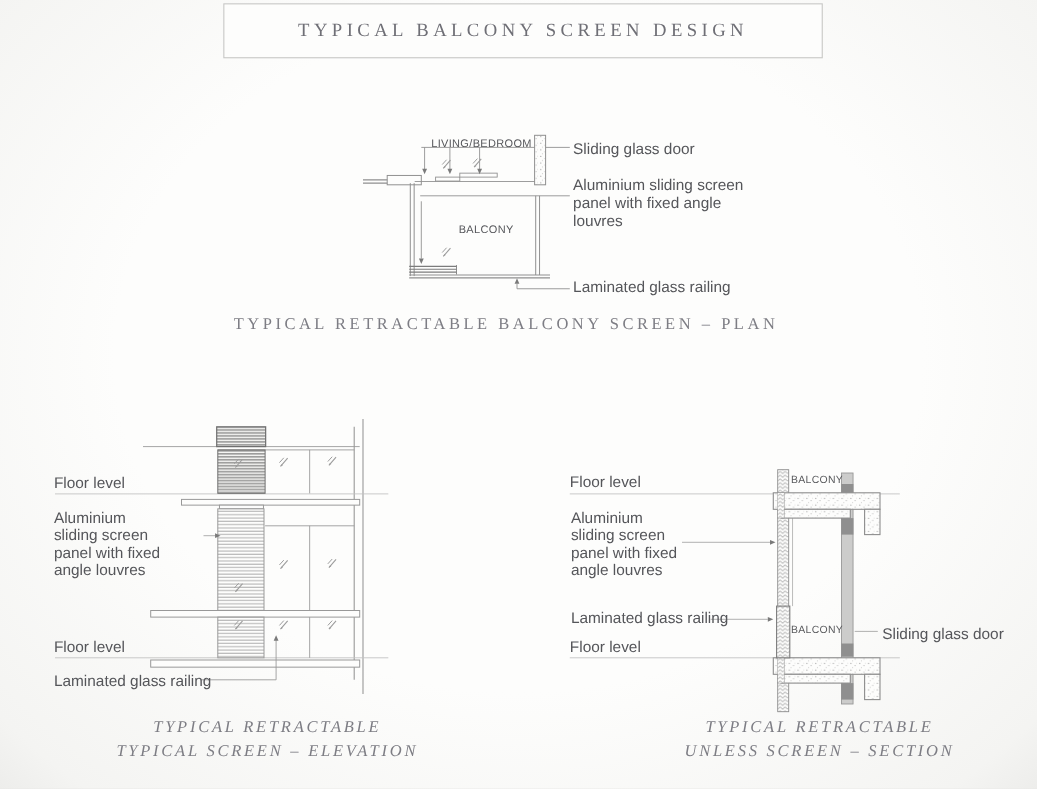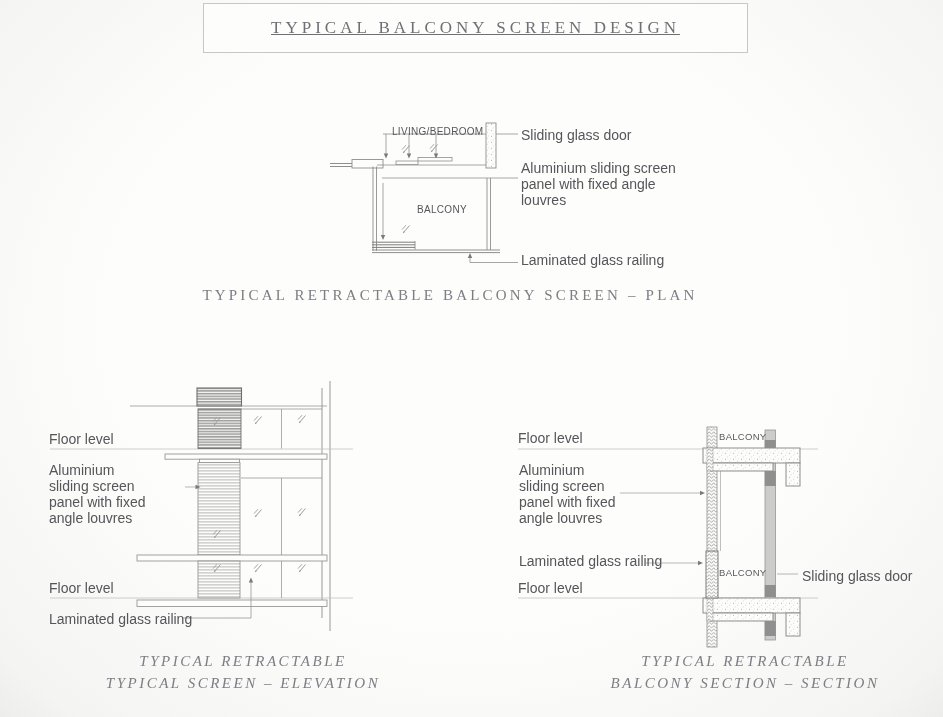--- a/index.html
+++ b/index.html
@@ -8,21 +8,21 @@
     background:radial-gradient(ellipse at 50% 45%, #fdfdfc 55%, #f4f4f2 92%, #ededeb 100%);
     font-family:"Liberation Sans", sans-serif;
   }
   .title-box{
     position:absolute;left:203px;top:3px;width:543px;height:48px;
     border:1px solid #c7c7c5;background:#fdfdfc;
     display:flex;align-items:center;justify-content:center;
   }
   .title-text{
     font-family:"Liberation Serif", serif;font-size:17px;color:#6f6f76;
-    letter-spacing:4px;white-space:nowrap;text-decoration:underline;
+    letter-spacing:4px;white-space:nowrap;
   }
   svg.draw{position:absolute;}
   .lbl{
     position:absolute;font-size:14px;line-height:16px;color:#55565a;white-space:nowrap;
   }
   .lbl.wrap{white-space:normal;}
   .tinylbl{
     position:absolute;font-size:9.5px;letter-spacing:0.3px;color:#5a5b5e;white-space:nowrap;
   }
   .cap{
@@ -113,21 +113,21 @@
     <use href="#gmark" x="100" y="39"></use>
     <use href="#gmark" x="72" y="120"></use>
   </svg>
 
   <div class="lbl" style="left:392px;top:124px;font-size:10px;letter-spacing:0.3px">LIVING/BEDROOM</div>
   <div class="lbl" style="left:417px;top:202px;font-size:10px;letter-spacing:0.3px">BALCONY</div>
   <div class="lbl" style="left:521px;top:127px">Sliding glass door</div>
   <div class="lbl wrap" style="left:521px;top:160px;width:170px">Aluminium sliding screen panel with fixed angle louvres</div>
   <div class="lbl" style="left:521px;top:252px">Laminated glass railing</div>
 
-  <div class="cap" style="left:150px;top:284px;width:600px">TYPICAL RETRACTABLE BALCONY SCREEN – PLAN</div>
+  <div class="cap" style="left:160px;top:284px;width:600px">TYPICAL RETRACTABLE BALCONY SCREEN – PLAN</div>
 
   <svg class="draw" style="left:40px;top:374px" width="315" height="292" viewBox="0 0 315 292">
     <g stroke="#989898" stroke-width="0.9" fill="none">
 
       <path d="M282,14 V244 M290,7 V257" stroke-width="1"></path>
 
       <path d="M90,32 H287 M158,35 H282" stroke-width="0.8"></path>
 
       <path d="M10,75 H313" stroke="#c2c2c2" stroke-width="0.8"></path>
       <path d="M10,224 H313" stroke="#c2c2c2" stroke-width="0.8"></path>
@@ -229,16 +229,16 @@
   <div class="lbl" style="left:518px;top:430px">Floor level</div>
   <div class="lbl wrap" style="left:519px;top:462px;width:108px">Aluminium sliding screen panel with fixed angle louvres</div>
   <div class="lbl" style="left:519px;top:553px">Laminated glass railing</div>
   <div class="lbl" style="left:518px;top:580px">Floor level</div>
   <div class="tinylbl" style="left:719px;top:431px">BALCONY</div>
   <div class="tinylbl" style="left:719px;top:567px">BALCONY</div>
   <div class="lbl" style="left:802px;top:568px">Sliding glass door</div>
 
   <div class="cap" style="left:585px;top:650px;width:320px;letter-spacing:2.5px">
     <span class="cl">TYPICAL RETRACTABLE</span>
-    <span class="cl">BALCONY SECTION – SECTION</span>
+    <span class="cl">UNLESS SCREEN – SECTION</span>
   </div>
 
 </div>
 
 </body></html>

